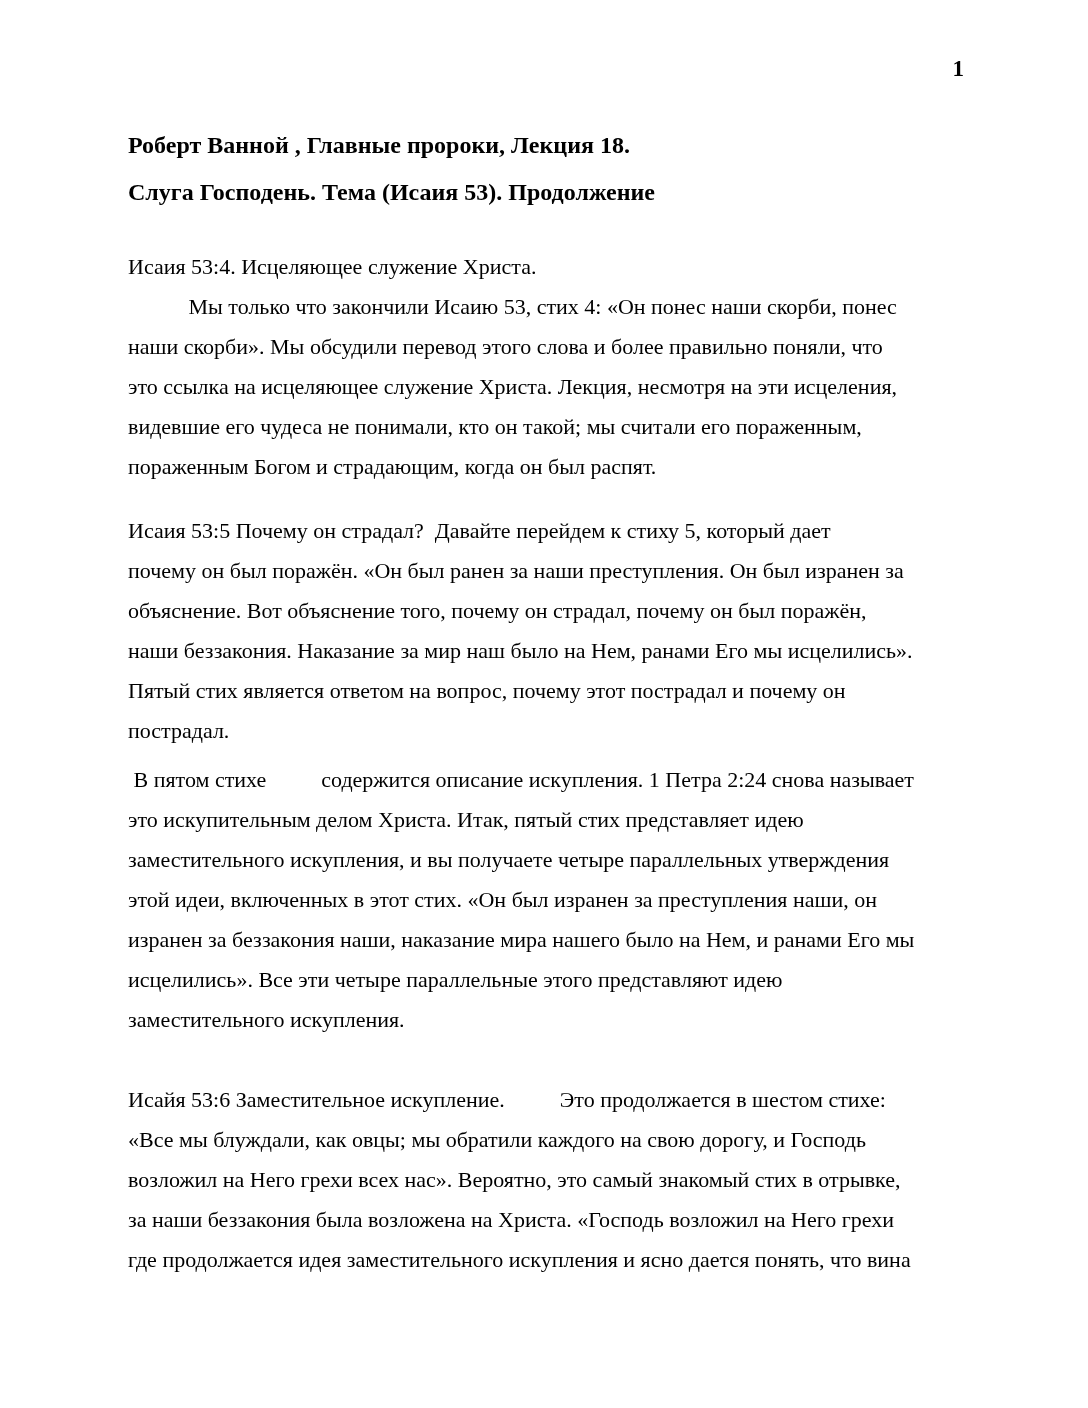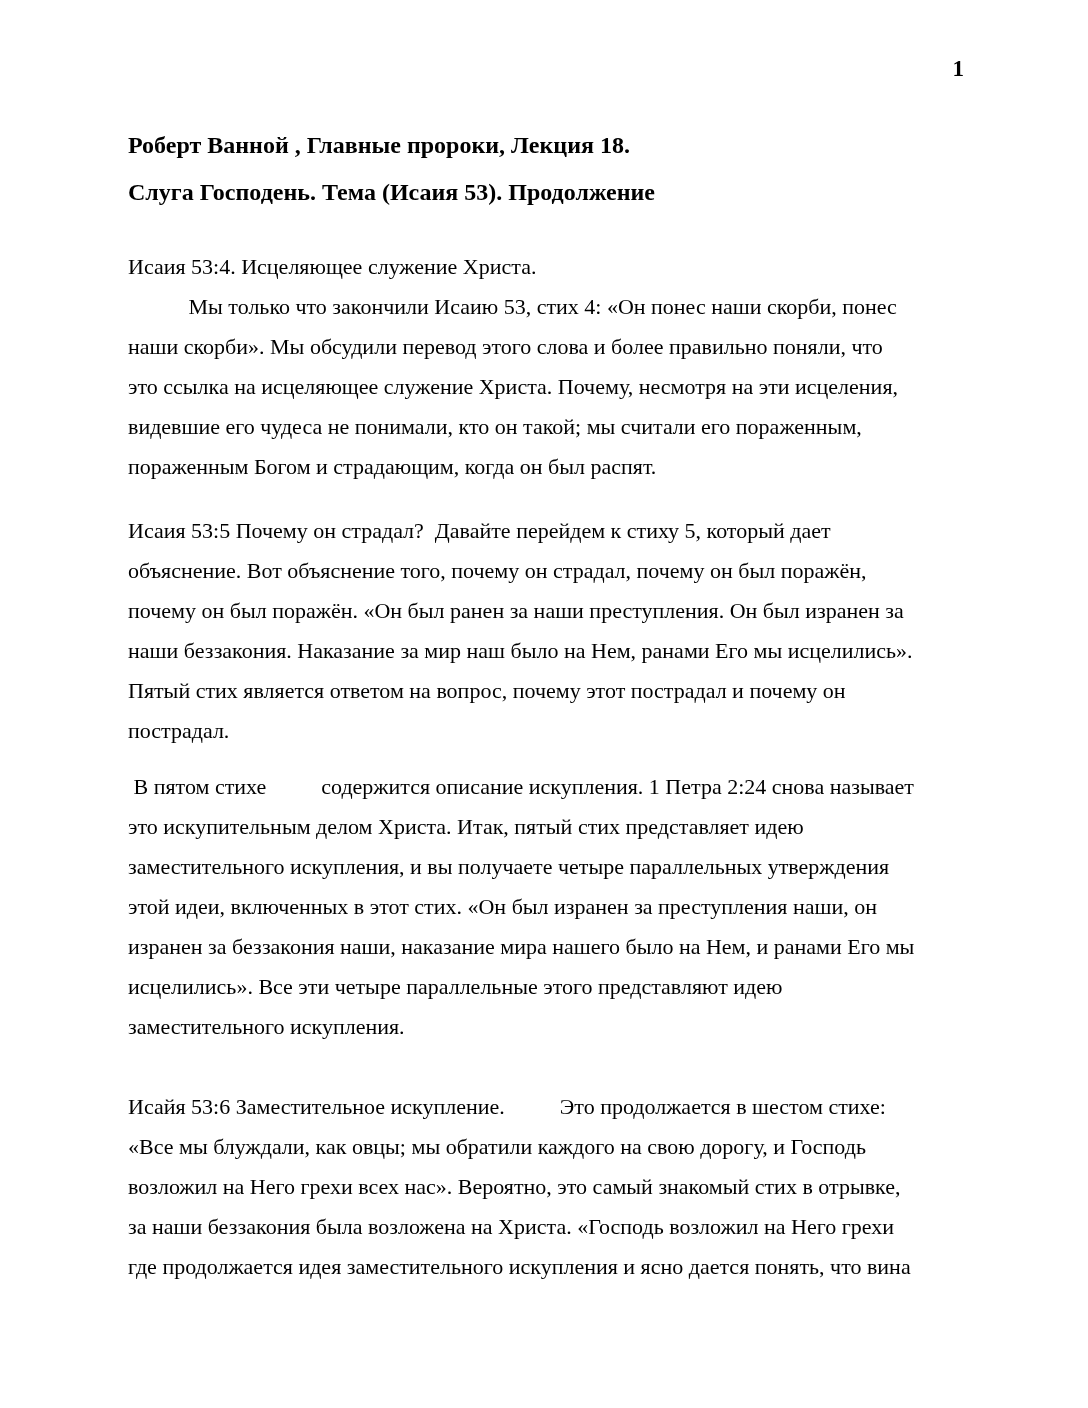--- a/index.html
+++ b/index.html
@@ -40,48 +40,48 @@
     font-size: 22px;
     line-height: 40px;
     font-weight: normal;
     font-family: Liberation Serif, serif;
   }
   .line {
     white-space: pre;
   }
   .block-53-4 { margin-top: 31px; }
   .block-53-5 { margin-top: 24px; }
-  .block-fifth-verse { margin-top: 16px; }
+  .block-fifth-verse { margin-top: 9px; }
   .block-53-6 { margin-top: 40px; }
 </style>
 </head>
 <body>
 
 <div class="page">
   <div class="page-number">1</div>
 
   <div class="content">
     <div class="title-block">
         <div class="line">Роберт Ванной , Главные пророки, Лекция 18.</div>
         <div class="line">Слуга Господень. Тема (Исаия 53). Продолжение</div>
       </div>
 
     <div class="block block-53-4">
         <div class="line">Исаия 53:4. Исцеляющее служение Христа.</div>
         <div class="line">           Мы только что закончили Исаию 53, стих 4: «Он понес наши скорби, понес</div>
         <div class="line">наши скорби». Мы обсудили перевод этого слова и более правильно поняли, что</div>
-        <div class="line">это ссылка на исцеляющее служение Христа. Почему, несмотря на эти исцеления,</div>
+        <div class="line">это ссылка на исцеляющее служение Христа. Лекция, несмотря на эти исцеления,</div>
         <div class="line">видевшие его чудеса не понимали, кто он такой; мы считали его пораженным,</div>
         <div class="line">пораженным Богом и страдающим, когда он был распят.</div>
       </div>
 
     <div class="block block-53-5">
         <div class="line">Исаия 53:5 Почему он страдал?  Давайте перейдем к стиху 5, который дает</div>
+        <div class="line">почему он был поражён. «Он был ранен за наши преступления. Он был изранен за</div>
         <div class="line">объяснение. Вот объяснение того, почему он страдал, почему он был поражён,</div>
-        <div class="line">почему он был поражён. «Он был ранен за наши преступления. Он был изранен за</div>
         <div class="line">наши беззакония. Наказание за мир наш было на Нем, ранами Его мы исцелились».</div>
         <div class="line">Пятый стих является ответом на вопрос, почему этот пострадал и почему он</div>
         <div class="line">пострадал.</div>
       </div>
 
     <div class="block block-fifth-verse">
         <div class="line"> В пятом стихе          содержится описание искупления. 1 Петра 2:24 снова называет</div>
         <div class="line">это искупительным делом Христа. Итак, пятый стих представляет идею</div>
         <div class="line">заместительного искупления, и вы получаете четыре параллельных утверждения</div>
         <div class="line">этой идеи, включенных в этот стих. «Он был изранен за преступления наши, он</div>

